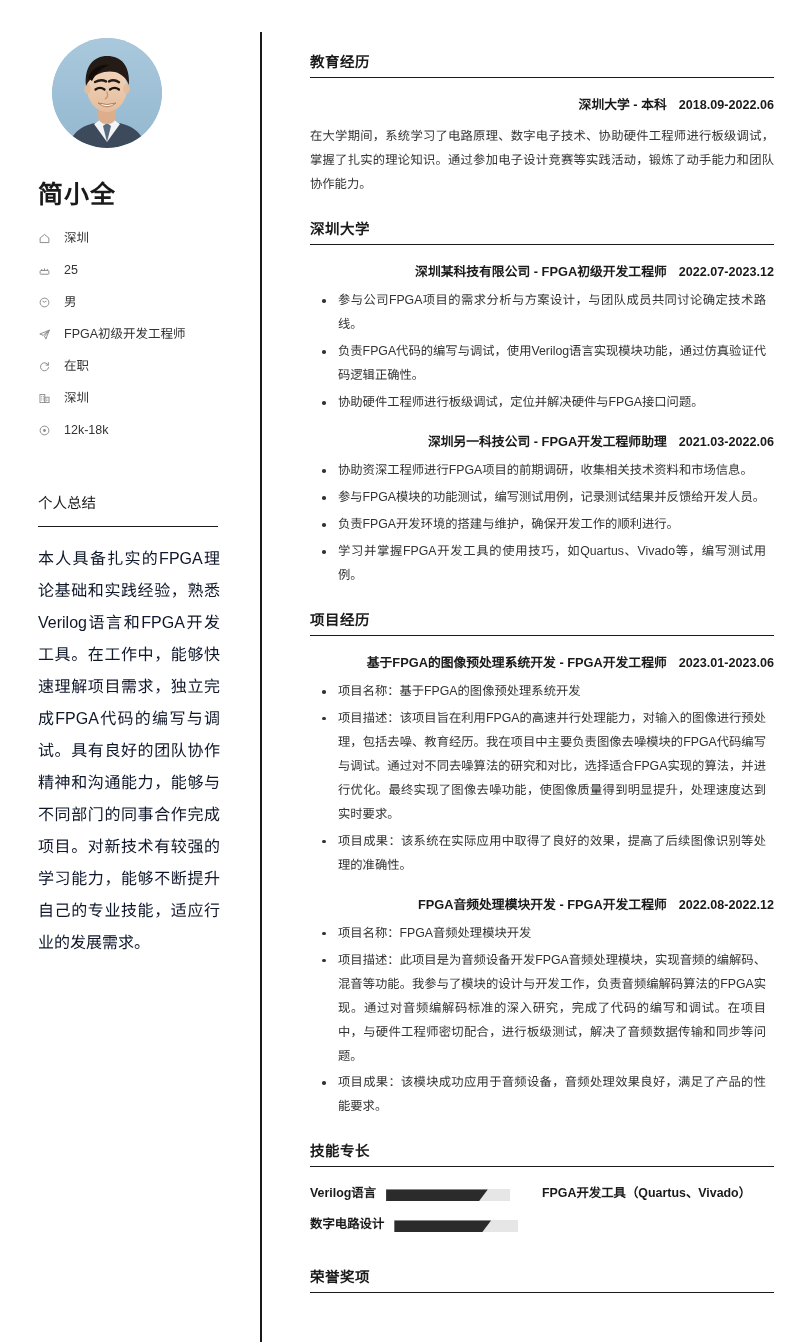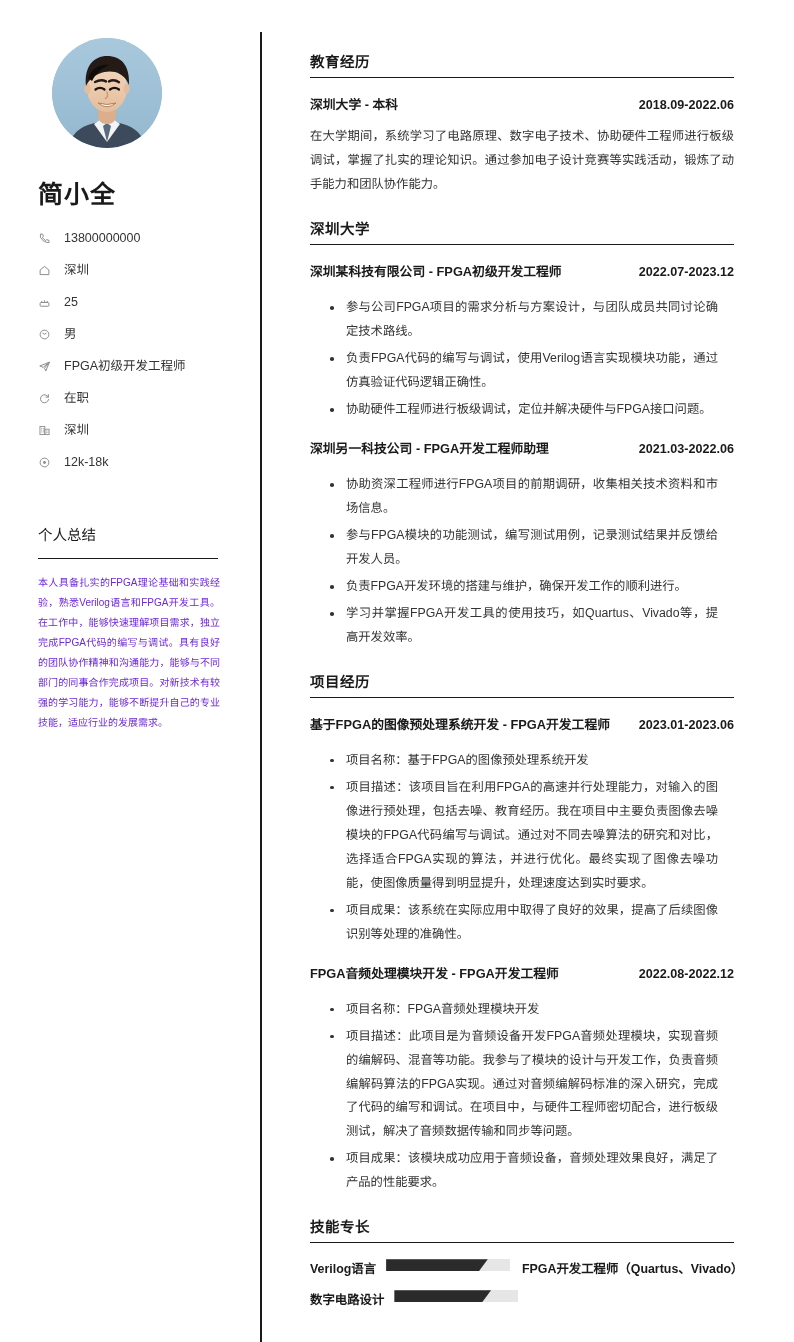--- a/index.html
+++ b/index.html
@@ -85,48 +85,48 @@
   .side-title {
     font-size: 14.5px;
     font-weight: normal;
     color: #1a1a1a;
     padding-bottom: 14px;
     border-bottom: 1.6px solid #1a1a1a;
     margin-bottom: 14px;
     width: 180px;
   }
   .side-body {
-    font-size: 10px;
+    font-size: 16px;
     line-height: 2.0;
-    color: #6d28d9;
+    color: #0f172a;
     text-align: justify;
     width: 182px;
   }
 
   
   .main {
     flex: 1 1 auto;
-    padding: 38px 60px 0 48px;
+    padding: 38px 20px 0 48px;
     min-width: 0;
   }
   .section { margin-bottom: 20px; }
   .section-title {
     font-size: 14.5px;
     font-weight: bold;
     color: #1a1a1a;
     padding-bottom: 6px;
     border-bottom: 1.6px solid #1a1a1a;
     margin-bottom: 16px;
     letter-spacing: 0.5px;
   }
 
   .entry { margin-bottom: 16px; }
   .entry-head {
     display: flex;
-    justify-content: space-between;
+    justify-content: flex-end;
     align-items: baseline;
     margin-bottom: 9px;
     gap: 12px;
   }
   .entry-title {
     font-size: 12.8px;
     font-weight: bold;
     color: #1a1a1a;
   }
   .entry-date {
@@ -134,21 +134,21 @@
     font-weight: bold;
     color: #1a1a1a;
     white-space: nowrap;
   }
   .entry-desc {
     font-size: 12.3px;
     line-height: 1.95;
     color: #333333;
     text-align: justify;
   }
-  .bullets { margin: 16px; padding: 0; list-style: none; }
+  .bullets { margin: 8px; padding: 0; list-style: none; }
   .bullet {
     position: relative;
     padding-left: 20px;
     font-size: 12.3px;
     line-height: 1.95;
     color: #333333;
     text-align: justify;
     margin-bottom: 3px;
   }
   .bullet::before {
@@ -164,21 +164,21 @@
 
   
   .skills-grid {
     display: flex;
     flex-wrap: wrap;
     margin-bottom: 4px;
   }
   .skill-item {
     width: 50%;
     display: flex;
-    align-items: flex-start;
+    align-items: flex-end;
     margin-bottom: 13px;
     font-size: 12.4px;
     color: #1a1a1a;
     font-weight: bold;
   }
   .skill-label { white-space: nowrap; }
   .skill-bar {
     position: relative;
     height: 12px;
     width: 124px;
@@ -246,28 +246,20 @@
         </g>
       </svg>
     </div>
 
     <h1 class="person-name">简小全</h1>
 
     <ul class="info-list">
       <li class="info-row">
         <span class="info-icon">
           <svg width="13" height="13" viewBox="0 0 16 16" fill="none" stroke="currentColor" stroke-width="1.2">
-            <path d="M3 2.5 L5.6 2.5 L6.7 5.3 L5.3 6.4 Q6.8 9.2 9.6 10.7 L10.7 9.3 L13.5 10.4 L13.5 13 Q7 13.4 3 6.5 Z" stroke-linejoin="round"></path>
-          </svg>
-        </span>
-        <span class="info-text">13800000000</span>
-      </li>
-      <li class="info-row">
-        <span class="info-icon">
-          <svg width="13" height="13" viewBox="0 0 16 16" fill="none" stroke="currentColor" stroke-width="1.2">
             <path d="M2.6 7.4 L8 3 L13.4 7.4 L13.4 13 L2.6 13 Z" stroke-linejoin="round"></path>
           </svg>
         </span>
         <span class="info-text">深圳</span>
       </li>
       <li class="info-row">
         <span class="info-icon">
           <svg width="13" height="13" viewBox="0 0 16 16" fill="none" stroke="currentColor" stroke-width="1.2">
             <rect x="2.6" y="8" width="10.8" height="4.6" rx="1"></rect>
               <path d="M4.6 8 V6 M8 8 V5.4 M11.4 8 V6"></path>
@@ -358,21 +350,21 @@
 
       <div class="entry">
         <div class="entry-head">
           <span class="entry-title">深圳另一科技公司 - FPGA开发工程师助理</span>
           <span class="entry-date">2021.03-2022.06</span>
         </div>
         <ul class="bullets">
           <li class="bullet">协助资深工程师进行FPGA项目的前期调研，收集相关技术资料和市场信息。</li>
           <li class="bullet">参与FPGA模块的功能测试，编写测试用例，记录测试结果并反馈给开发人员。</li>
           <li class="bullet">负责FPGA开发环境的搭建与维护，确保开发工作的顺利进行。</li>
-          <li class="bullet">学习并掌握FPGA开发工具的使用技巧，如Quartus、Vivado等，提高开发效率。</li>
+          <li class="bullet">学习并掌握FPGA开发工具的使用技巧，如Quartus、Vivado等，编写测试用例。</li>
         </ul>
       </div>
     </section>
 
     <section class="section">
       <h2 class="section-title">项目经历</h2>
 
       <div class="entry">
         <div class="entry-head">
           <span class="entry-title">基于FPGA的图像预处理系统开发 - FPGA开发工程师</span>
@@ -401,21 +393,21 @@
     <section class="section">
       <h2 class="section-title">技能专长</h2>
       <div class="skills-grid">
         <div class="skill-item">
           <span class="skill-label">Verilog语言</span>
           <span class="skill-bar">
             <span class="skill-fill" style="width: 82%;"></span>
           </span>
         </div>
         <div class="skill-item">
-          <span class="skill-label">FPGA开发工程师（Quartus、Vivado）</span>
+          <span class="skill-label">FPGA开发工具（Quartus、Vivado）</span>
         </div>
         <div class="skill-item">
           <span class="skill-label">数字电路设计</span>
           <span class="skill-bar">
             <span class="skill-fill" style="width: 78%;"></span>
           </span>
         </div>
       </div>
     </section>
 

